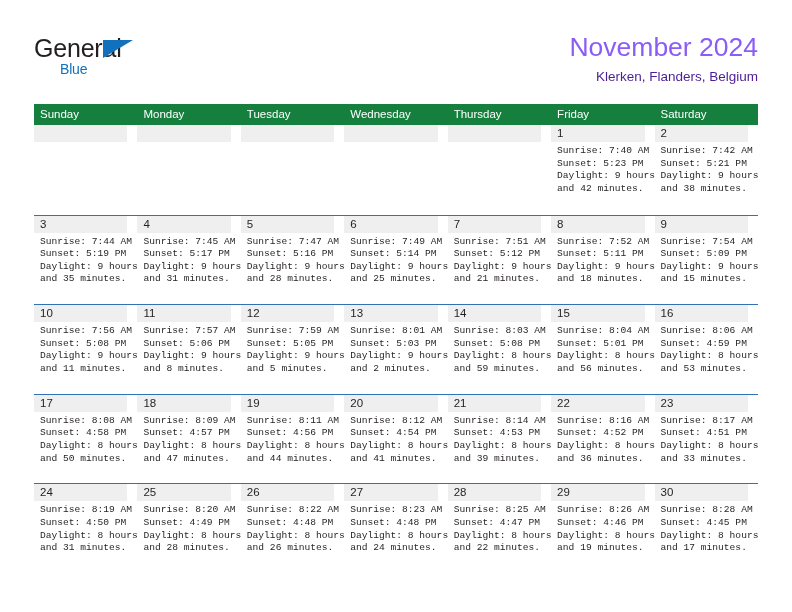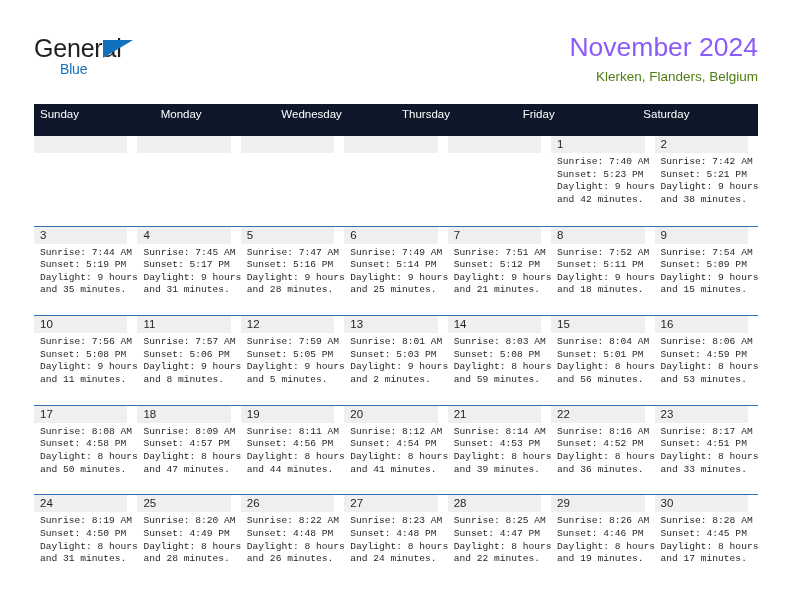--- a/index.html
+++ b/index.html
@@ -74,36 +74,36 @@
   .cal-title {
     font-size: 26.5px;
     font-weight: normal;
     color: #8b5cf6;
     line-height: 34px;
     white-space: nowrap;
   }
   .cal-subtitle {
     margin-top: 4px;
     font-size: 13.5px;
-    color: #4d7c0f;
+    color: #4c1d95;
     line-height: 17px;
     white-space: nowrap;
   }
 
   
   .calendar {
     position: absolute;
     left: 34px;
     top: 104px;
     width: 724px;
   }
   .dow-row {
     display: flex;
-    background: #0f172a;
-    height: 32px;
+    background: #15803d;
+    height: 21px;
   }
   .dow {
     flex: 1 1 0;
     color: #ffffff;
     font-size: 11.5px;
     line-height: 21px;
     padding-left: 6px;
     box-sizing: border-box;
     white-space: nowrap;
     overflow: hidden;
@@ -167,20 +167,21 @@
       <div class="cal-title">November 2024</div>
       <div class="cal-subtitle">Klerken, Flanders, Belgium</div>
     </div>
 
   </div>
 
   <div class="calendar">
     <div class="dow-row">
         <div class="dow">Sunday</div>
         <div class="dow">Monday</div>
+        <div class="dow">Tuesday</div>
         <div class="dow">Wednesday</div>
         <div class="dow">Thursday</div>
         <div class="dow">Friday</div>
         <div class="dow">Saturday</div>
       </div>
     <div>
         <div class="week first">
           <div class="cell empty">
             <div class="daynum-band">
               <div class="daynum"></div>

